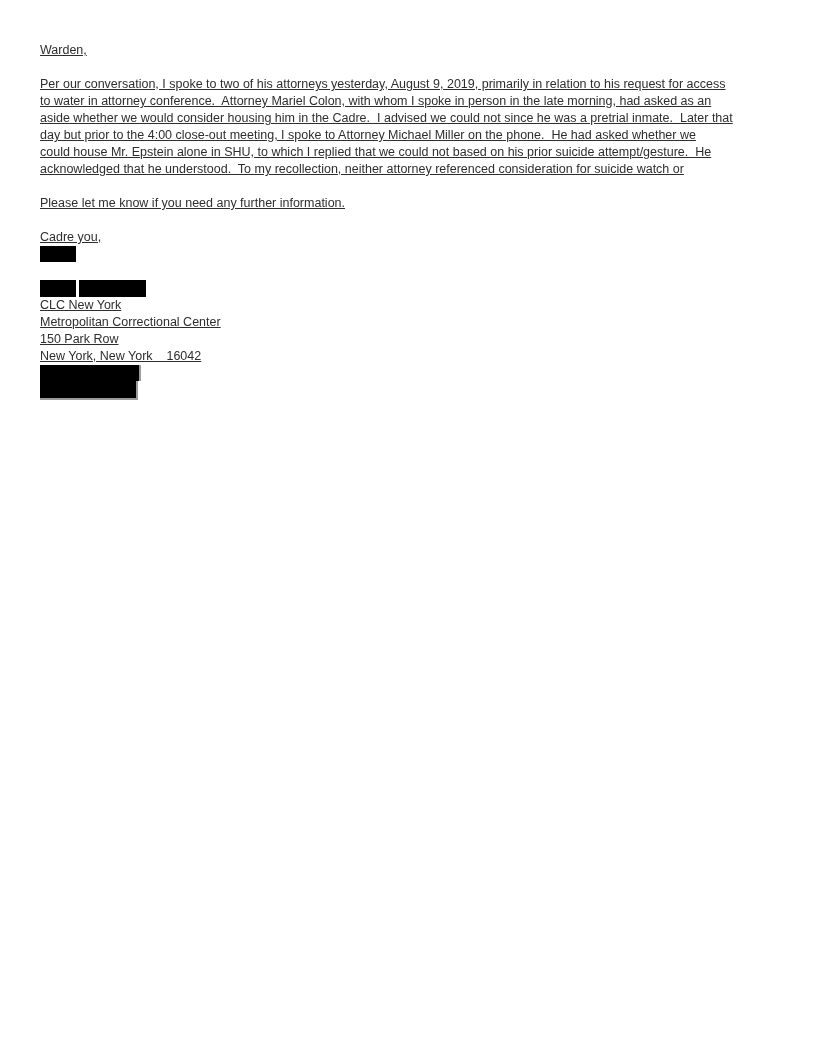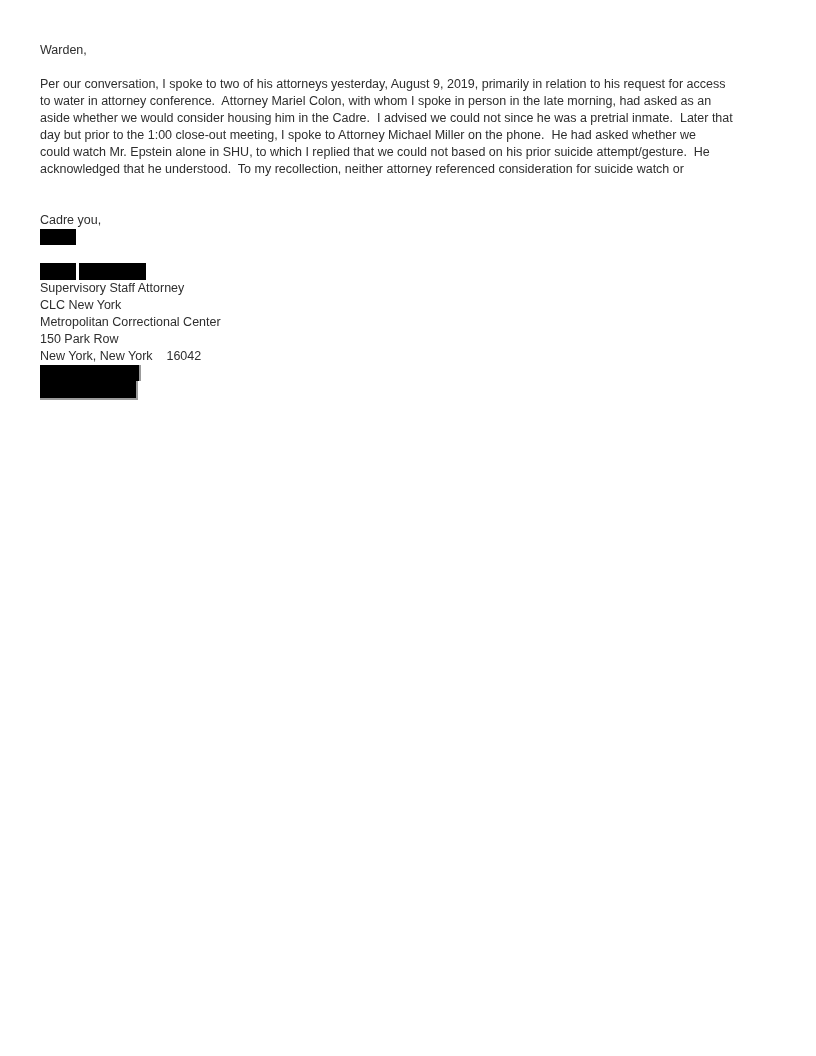--- a/index.html
+++ b/index.html
@@ -13,20 +13,21 @@
     height: 1056px;
     background: #ffffff;
     overflow: hidden;
     font-family: "Liberation Sans", sans-serif;
     font-size: 12.5px;
     line-height: 17px;
     color: #2e2e2e;
   }
   .content {
     padding: 42px 0 0 40px;
+    text-decoration: underline;
   }
   .line {
     height: 17px;
     white-space: pre;
   }
   .blank {
     height: 17px;
   }
   .redaction {
     background: #000000;
@@ -74,38 +75,38 @@
 <div class="page">
   <div class="content">
 
     <div class="line">Warden,</div>
     <div class="blank"></div>
 
     <div>
       <div class="line">Per our conversation, I spoke to two of his attorneys yesterday, August 9, 2019, primarily in relation to his request for access</div>
       <div class="line">to water in attorney conference.  Attorney Mariel Colon, with whom I spoke in person in the late morning, had asked as an</div>
       <div class="line">aside whether we would consider housing him in the Cadre.  I advised we could not since he was a pretrial inmate.  Later that</div>
-      <div class="line">day but prior to the 1:00 close-out meeting, I spoke to Attorney Michael Miller on the phone.  He had asked whether we</div>
-      <div class="line">could watch Mr. Epstein alone in SHU, to which I replied that we could not based on his prior suicide attempt/gesture.  He</div>
+      <div class="line">day but prior to the 4:00 close-out meeting, I spoke to Attorney Michael Miller on the phone.  He had asked whether we</div>
+      <div class="line">could house Mr. Epstein alone in SHU, to which I replied that we could not based on his prior suicide attempt/gesture.  He</div>
       <div class="line">acknowledged that he understood.  To my recollection, neither attorney referenced consideration for suicide watch or</div>
     </div>
     <div class="blank"></div>
 
+    <div class="line">Please let me know if you need any further information.</div>
     <div class="blank"></div>
 
     <div class="line">Cadre you,</div>
     <div class="redaction r-initials"></div>
     <div class="blank"></div>
 
     <div class="redaction-row">
       <span class="redaction r-first"></span>
       <span class="redaction r-last"></span>
     </div>
 
-    <div class="line">Supervisory Staff Attorney</div>
     <div class="line">CLC New York</div>
     <div class="line">Metropolitan Correctional Center</div>
     <div class="line">150 Park Row</div>
     <div class="line">New York, New York    16042</div>
 
     <div class="redaction-block">
       <div class="redaction rb-top"></div>
       <div class="redaction rb-bottom"></div>
     </div>
 

